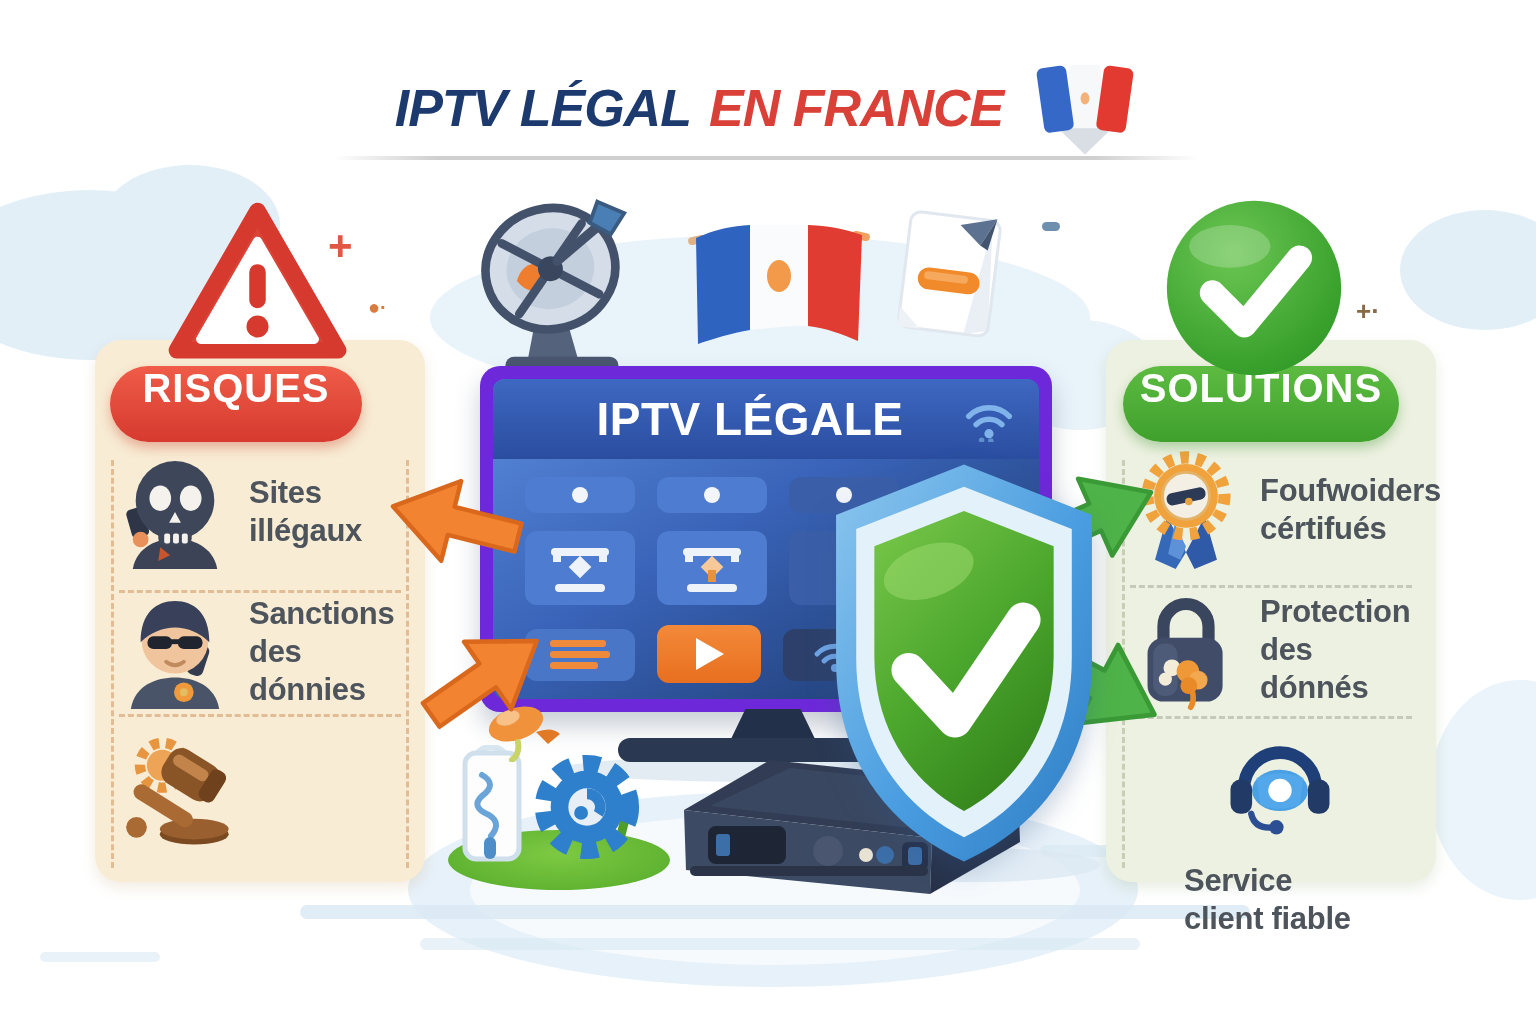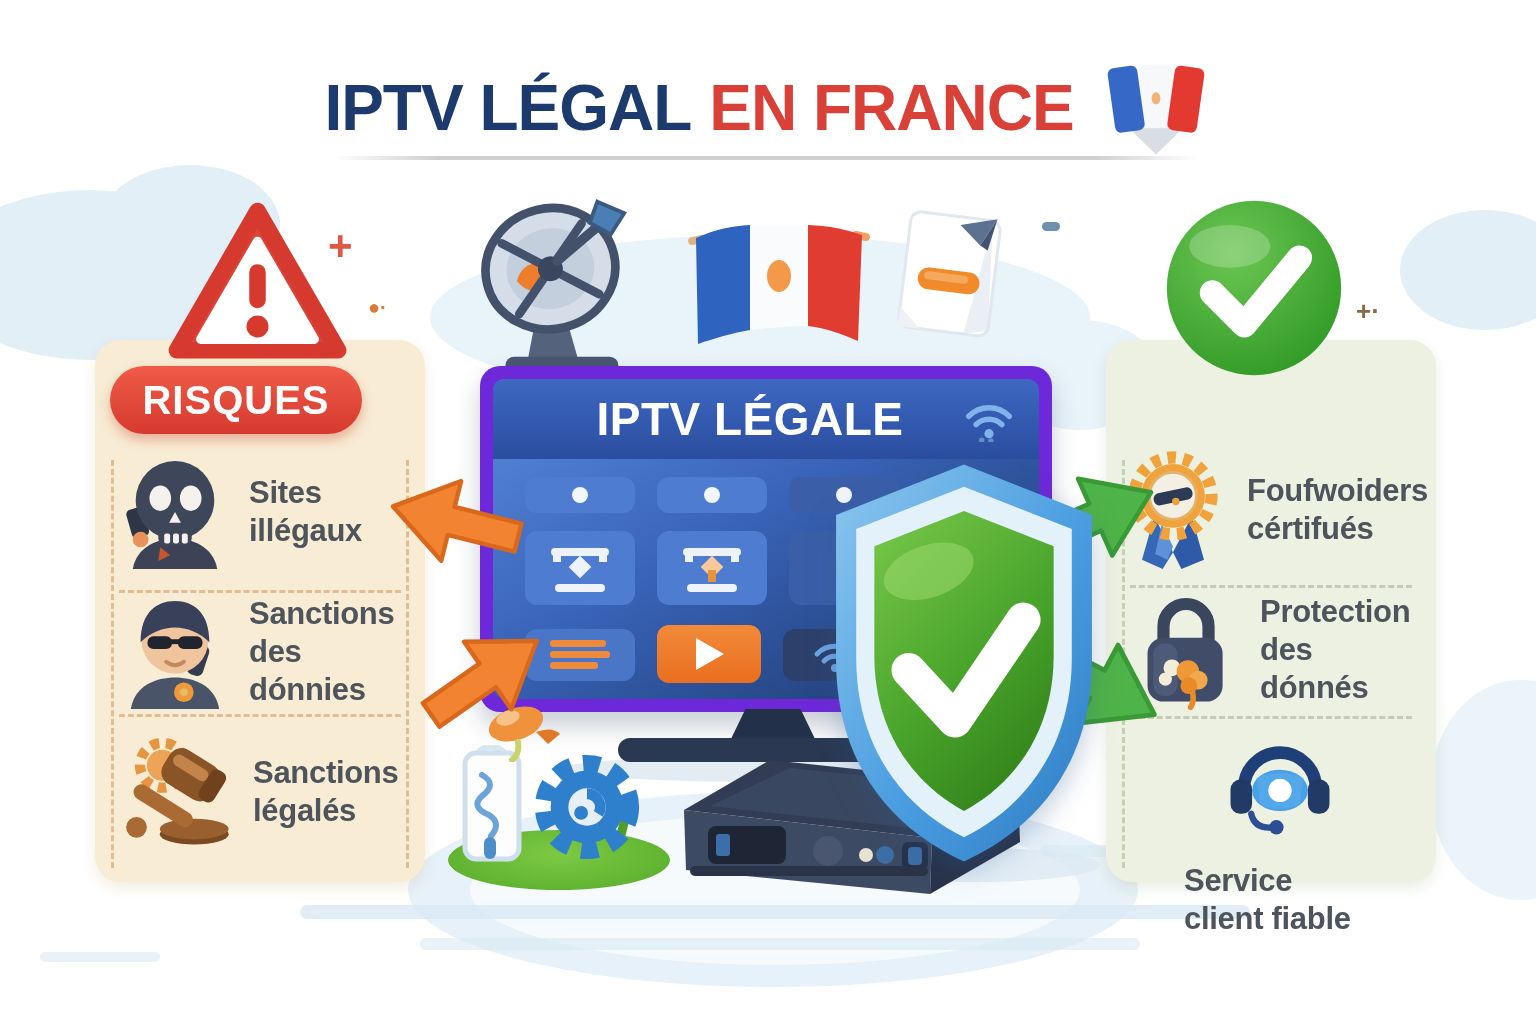--- a/index.html
+++ b/index.html
@@ -4,38 +4,38 @@
 <style>
   html,body{margin:0;padding:0;background:#fff;}
   .stage{position:relative;width:1536px;height:1024px;overflow:hidden;background:#ffffff;
          font-family:"Liberation Sans",sans-serif;}
   .abs{position:absolute;}
   
   .cloud{position:absolute;border-radius:50%;background:#e2eff7;}
   .streak{position:absolute;border-radius:10px;background:#d9e9f4;}
   
   .title-row{position:absolute;left:0;right:0;top:58px;display:flex;justify-content:center;align-items:center;gap:26px;}
-  .title-text{font-size:64px;font-weight:800;letter-spacing:-1px;line-height:1;}
+  .title-text{font-size:52px;font-weight:800;letter-spacing:-1px;line-height:1;font-style:italic;}
   .title-main{color:#1d3a6e;}
   .title-suffix{color:#d84038;margin-left:18px;}
   .title-divider{position:absolute;left:333px;top:156px;width:865px;height:4px;border-radius:2px;
      background:linear-gradient(90deg,rgba(205,205,205,0),#cfcfcf 12%,#cfcfcf 88%,rgba(205,205,205,0));}
   
   .panel{position:absolute;top:340px;width:330px;height:542px;border-radius:26px;z-index:2;}
   .panel-risks{left:95px;background:#f8ecd4;box-shadow:0 6px 14px rgba(190,150,90,.18);}
   .panel-solutions{left:1106px;background:#edf1e1;box-shadow:0 6px 14px rgba(130,160,100,.18);}
-  .pill{position:absolute;top:26px;height:68px;border-radius:38px;display:flex;align-items:center;justify-content:center;
+  .pill{position:absolute;top:26px;height:76px;border-radius:38px;display:flex;align-items:flex-start;justify-content:center;
         color:#fff;font-size:40px;font-weight:800;letter-spacing:1px;z-index:3;}
   .pill-risks{left:15px;width:252px;background:linear-gradient(180deg,#ef5c48,#d63a2e);box-shadow:0 6px 12px rgba(200,60,40,.35);}
   .pill-solutions{left:17px;width:276px;background:linear-gradient(180deg,#5dbb41,#3fa02c);box-shadow:0 6px 12px rgba(60,150,50,.35);}
   .dash-v{position:absolute;top:120px;bottom:14px;width:0;border-left:3px dashed rgba(205,130,70,.45);}
   .dash-v.green{border-left-color:rgba(150,165,130,.45);}
   .dash-h{position:absolute;left:24px;right:24px;height:0;border-top:3px dashed rgba(205,150,95,.55);}
   .dash-h.green{border-top-color:rgba(160,170,150,.55);}
-  .panel-item{position:absolute;left:26px;right:8px;display:flex;align-items:center;gap:20px;justify-content:flex-end;}
+  .panel-item{position:absolute;left:26px;right:8px;display:flex;align-items:center;gap:20px;}
   .item-icon{flex:0 0 108px;height:120px;display:flex;align-items:center;justify-content:center;}
   .item-label{width:192px;font-size:31px;font-weight:800;color:#4d545c;line-height:1.22;letter-spacing:-.3px;}
   
   .tv{position:absolute;left:480px;top:366px;width:572px;height:346px;background:#6d28d9;border-radius:20px;
       box-shadow:0 14px 24px rgba(40,60,90,.25);z-index:2;}
   .tv-screen{position:absolute;inset:13px;border-radius:12px;overflow:hidden;
       background:linear-gradient(150deg,#5a8ada 0%,#3963b8 45%,#1b3666 100%);}
   .tv-header{position:absolute;left:0;right:0;top:0;height:80px;
       background:linear-gradient(180deg,#3e68c2,#2a4d9f);display:flex;align-items:center;}
   .tv-title{flex:1;text-align:center;color:#fff;font-size:46px;font-weight:800;letter-spacing:.5px;padding-left:46px;}
@@ -151,38 +151,40 @@
           <circle cx="48" cy="34" r="18" fill="#eda456"></circle>
           <ellipse cx="85" cy="114" rx="40" ry="12" fill="#7c4a20"></ellipse>
           <ellipse cx="85" cy="108" rx="40" ry="12" fill="#9a5f2f"></ellipse>
           <rect x="10" y="72" width="78" height="18" rx="9" fill="#a96a33" transform="rotate(32 49 81)"></rect>
           <circle cx="18" cy="106" r="12" fill="#a96a33"></circle>
           <rect x="48" y="22" width="66" height="46" rx="16" fill="#8a5526" transform="rotate(32 81 45)"></rect>
           <rect x="58" y="30" width="46" height="14" rx="7" fill="#c2844a" transform="rotate(32 81 37)"></rect>
           <rect x="96" y="38" width="20" height="40" rx="8" fill="#6f421d" transform="rotate(32 106 58)"></rect>
         </svg>
       </div>
-      <div class="item-label">Sanctions légalés</div>
     </div>
   </div>
 
   <svg class="abs" style="left:1162px;top:196px;width:184px;height:184px;z-index:3;" viewBox="0 0 190 190">
     <defs>
       <radialGradient id="gcirc" cx="38%" cy="30%" r="80%">
         <stop offset="0%" stop-color="#6cc653"></stop>
           <stop offset="100%" stop-color="#2e9824"></stop>
       </radialGradient>
     </defs>
     <circle cx="95" cy="95" r="90" fill="url(#gcirc)"></circle>
     <ellipse cx="70" cy="52" rx="42" ry="22" fill="#ffffff" opacity=".22"></ellipse>
     <path d="M52,100 L85,133 L142,64" stroke="#ffffff" stroke-width="26" fill="none" stroke-linecap="round" stroke-linejoin="round"></path>
   </svg>
   <div class="plus" style="left:1356px;top:296px;color:#8a6a45;font-size:26px;z-index:3;">+·</div>
 
   <div class="panel panel-solutions">
+    <div class="pill pill-solutions">
+      <span>SOLUTIONS</span>
+    </div>
     <div class="dash-v green" style="left:16px;"></div>
     <div class="dash-h green" style="top:245px;"></div>
     <div class="dash-h green" style="top:376px;"></div>
 
     <div class="panel-item" style="top:250px;">
       <div class="item-icon">
         <svg width="104" height="122" viewBox="0 0 110 130">
           <path d="M31,60 V40 a24,24 0 0 1 48,0 V60" fill="none" stroke="#3a455e" stroke-width="13" stroke-linecap="round"></path>
           <rect x="14" y="52" width="80" height="68" rx="17" fill="#414d68"></rect>
           <rect x="20" y="58" width="26" height="56" rx="12" fill="#4d5a78"></rect>

